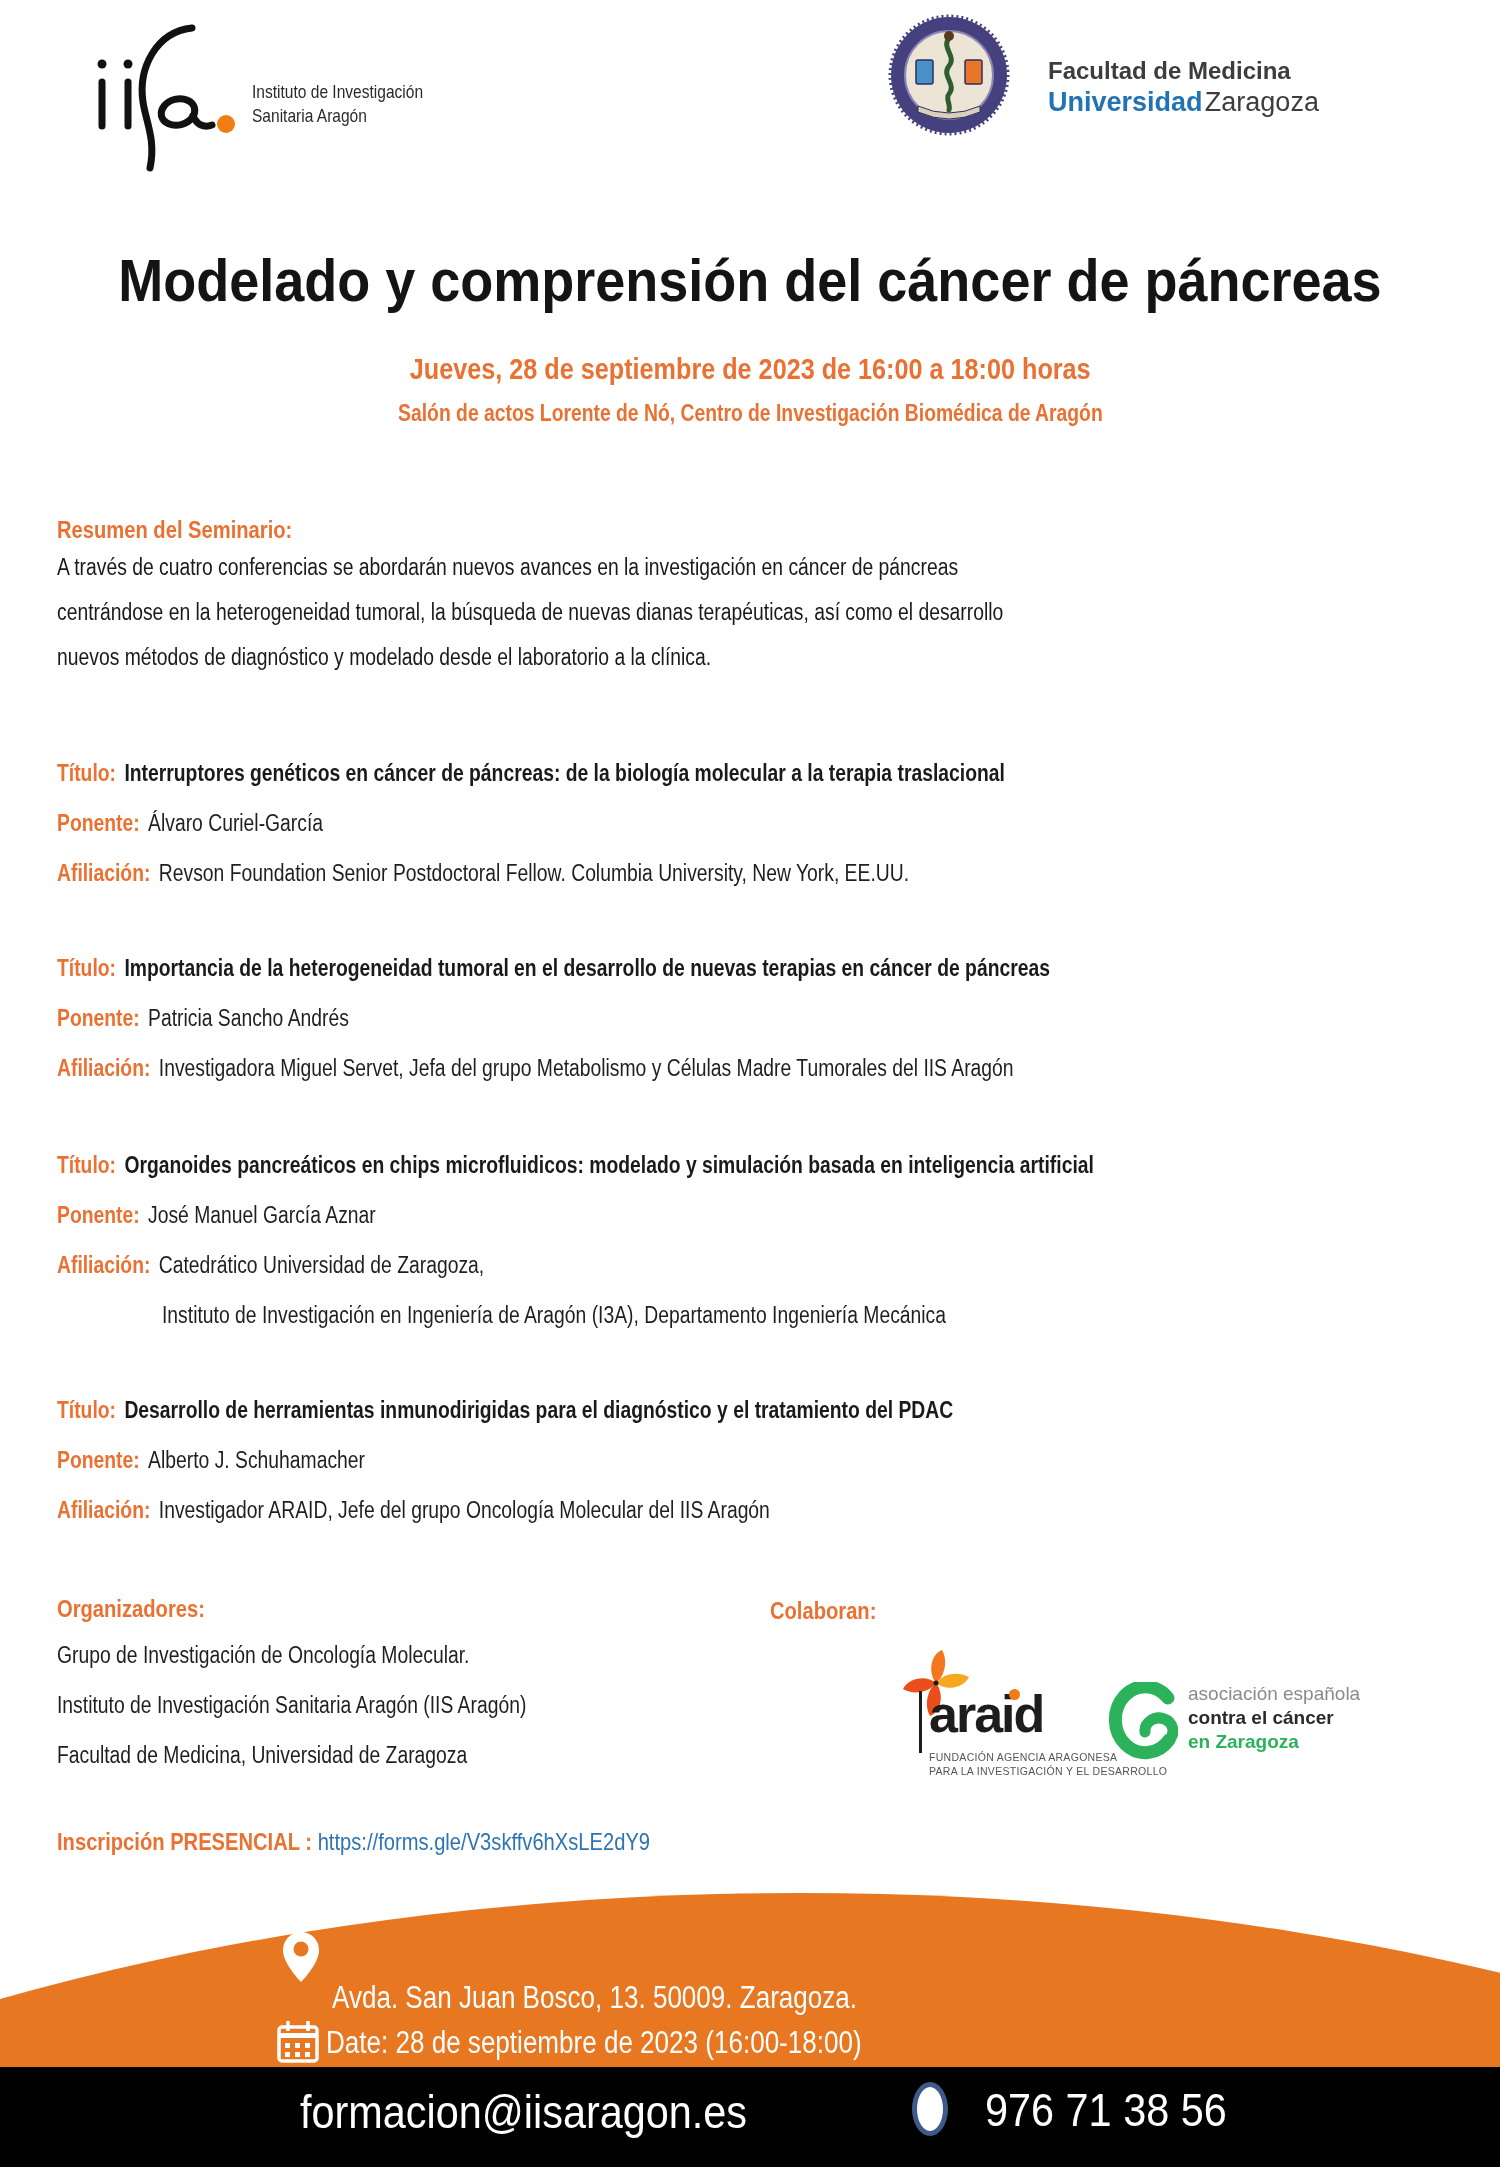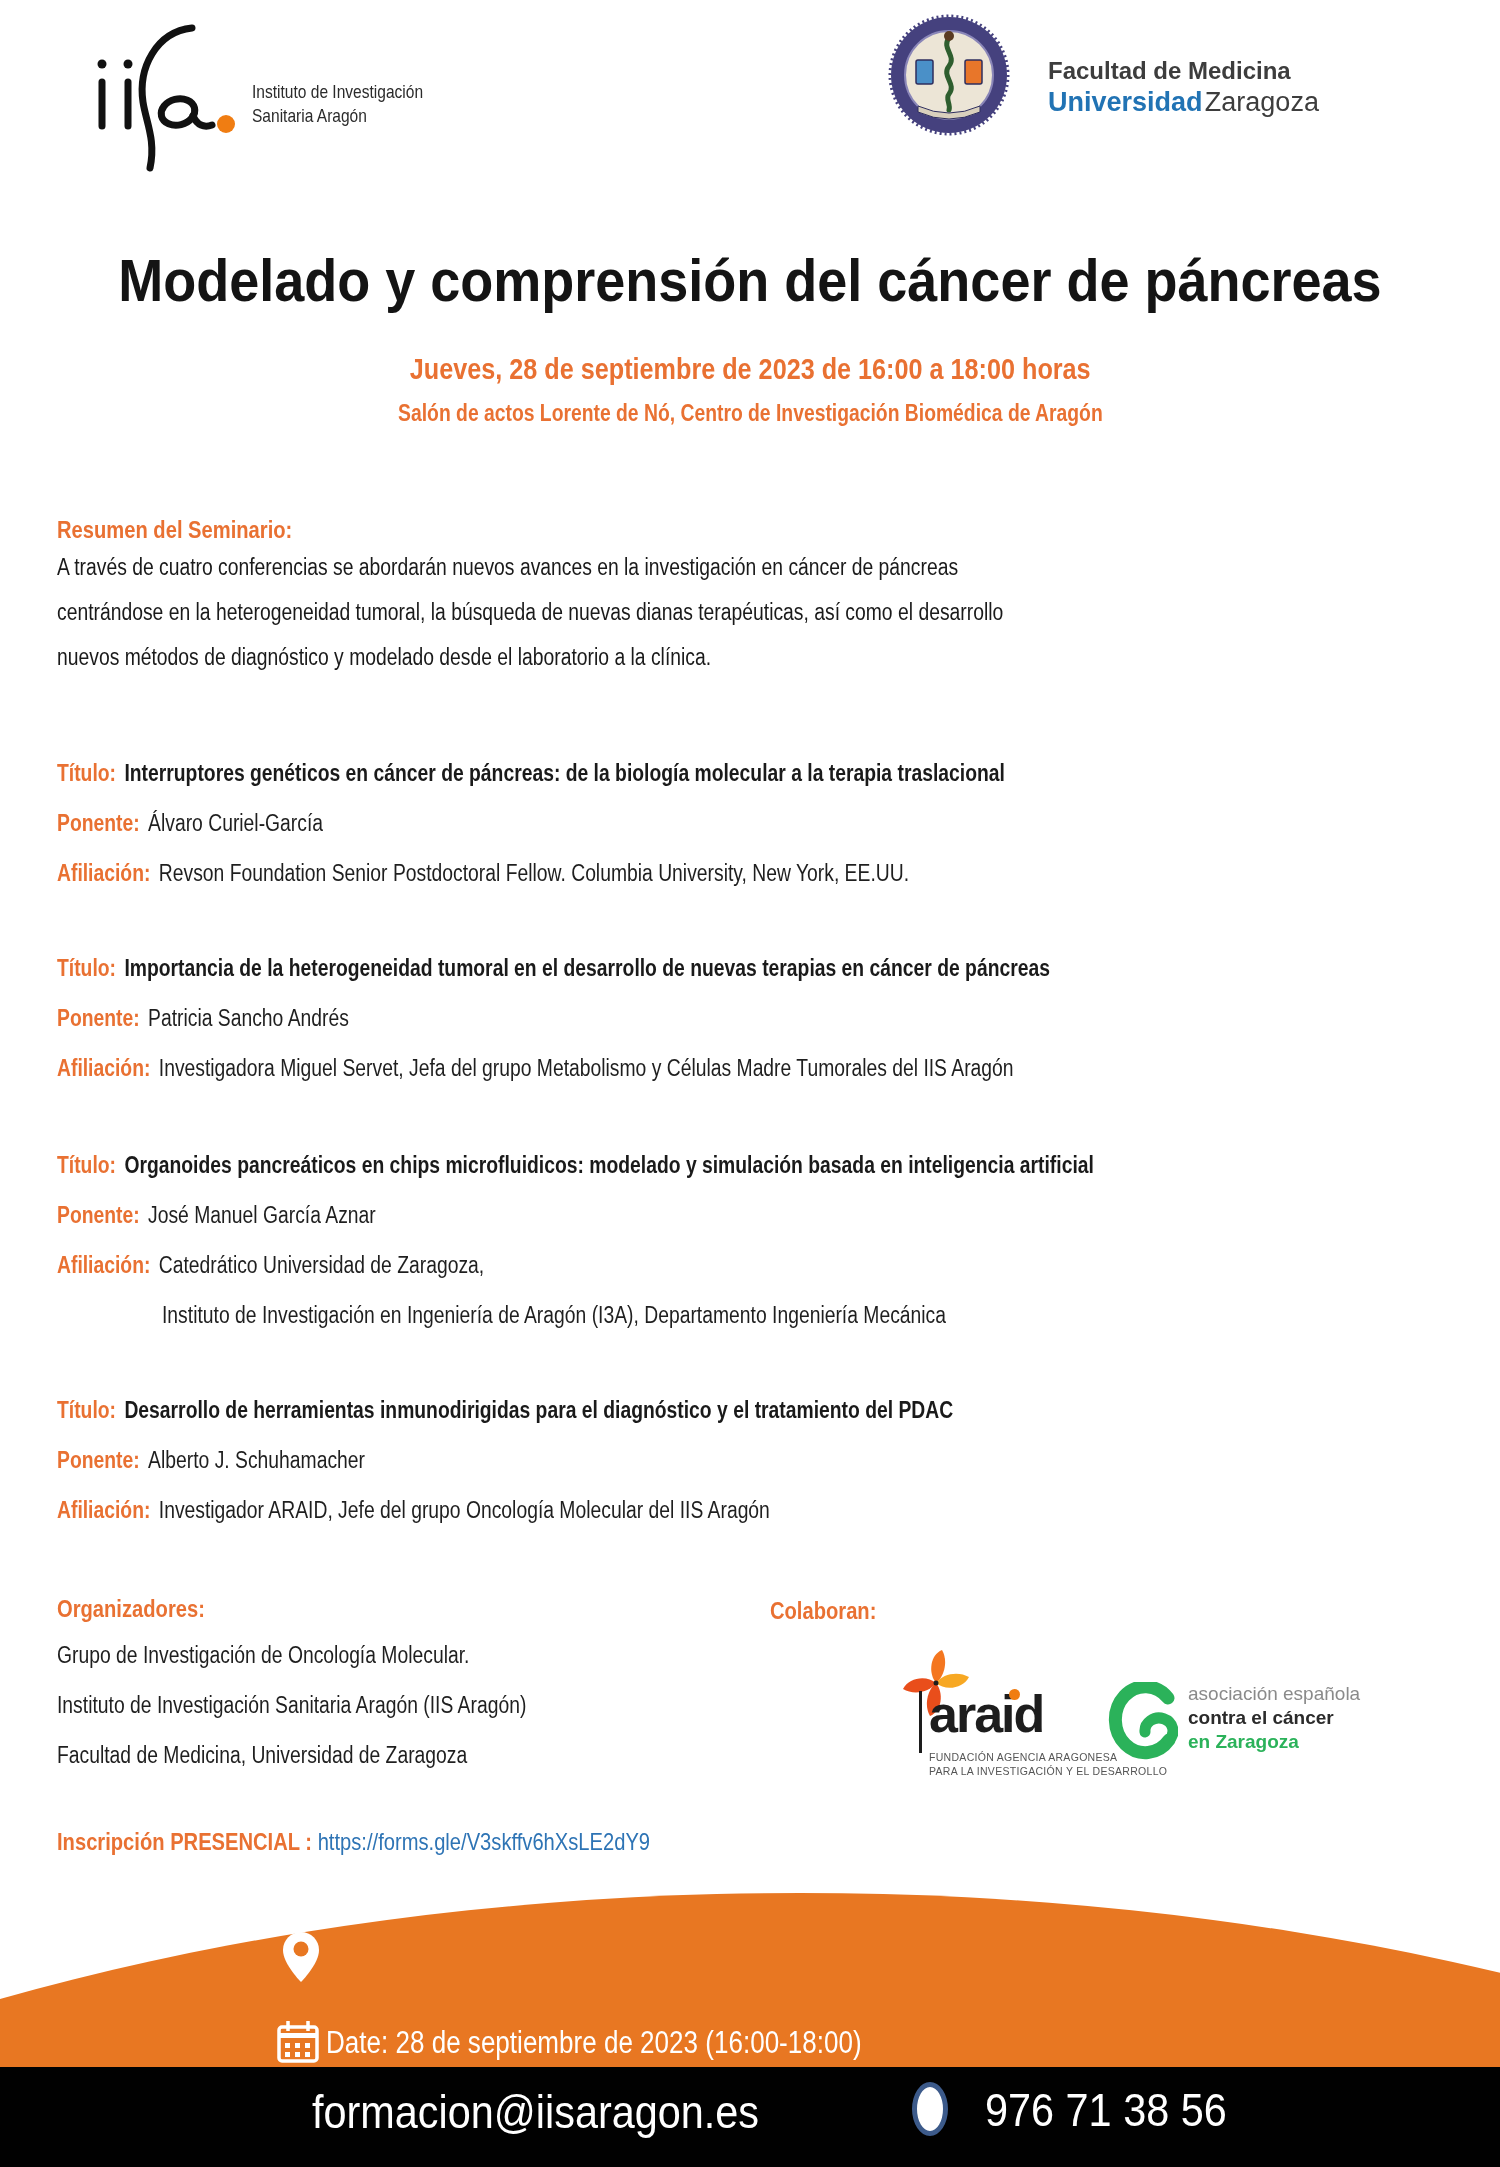--- a/index.html
+++ b/index.html
@@ -70,21 +70,21 @@
   
   #footer { left:0; top:1880px; width:1500px; height:287px; }
   #footer svg.dome { position:absolute; left:0; top:0; }
   #black-bar { position:absolute; left:0; top:187px; width:1500px; height:100px; background:#010101; }
   .dome-text { position:absolute; color:#ffffff; font-size:31px; }
   #place-1 { left:322px; top:57px; }
   #place-2 { left:332px; top:100px; }
   #date-2  { left:326px; top:145px; }
   #pin-icon { position:absolute; left:283px; top:52px; }
   #cal-icon { position:absolute; left:276px; top:140px; }
-  #bar-email { position:absolute; left:312px; top:205px; font-size:46px; color:#fff; }
+  #bar-email { position:absolute; left:300px; top:205px; font-size:46px; color:#fff; }
   #phone-icon { position:absolute; left:912px; top:202px; width:36px; height:54px; border-radius:50%; background:#fff; border:5px solid #3c5a8a; }
   #bar-phone { position:absolute; left:985px; top:203px; font-size:46px; font-weight:normal; color:#fff; }
 </style>
 </head>
 <body>
 
 <div class="page">
 
   <svg id="iis-mark" class="abs" width="160" height="165" viewBox="0 0 160 165">
     <g fill="none" stroke="#111" stroke-width="7" stroke-linecap="round">
@@ -197,20 +197,21 @@
 
   <div id="footer" class="abs">
     <svg class="dome" width="1500" height="287" viewBox="0 0 1500 287">
       <ellipse cx="800" cy="913" rx="1700" ry="900" fill="#E87722"></ellipse>
     </svg>
 
     <svg id="pin-icon" width="36" height="50" viewBox="0 0 36 50">
       <path d="M18,0 C8,0 0,8 0,18 C0,32 18,50 18,50 C18,50 36,32 36,18 C36,8 28,0 18,0 Z" fill="#ffffff"></path>
       <circle cx="18" cy="17" r="7.5" fill="#E87722"></circle>
     </svg>
+    <div id="place-2" class="dome-text"><span class="cnd">Avda. San Juan Bosco, 13. 50009. Zaragoza.</span></div>
     <svg id="cal-icon" width="44" height="44" viewBox="0 0 44 44">
       <rect x="3" y="7" width="38" height="34" rx="3" fill="none" stroke="#ffffff" stroke-width="3.5"></rect>
       <line x1="12" y1="1" x2="12" y2="11" stroke="#ffffff" stroke-width="3.5"></line>
       <line x1="32" y1="1" x2="32" y2="11" stroke="#ffffff" stroke-width="3.5"></line>
       <rect x="3" y="13" width="38" height="5" fill="#ffffff"></rect>
       <g fill="#ffffff">
         <rect x="9" y="23" width="5" height="5"></rect>
           <rect x="19" y="23" width="5" height="5"></rect>
           <rect x="29" y="23" width="5" height="5"></rect>
         <rect x="9" y="32" width="5" height="5"></rect>

